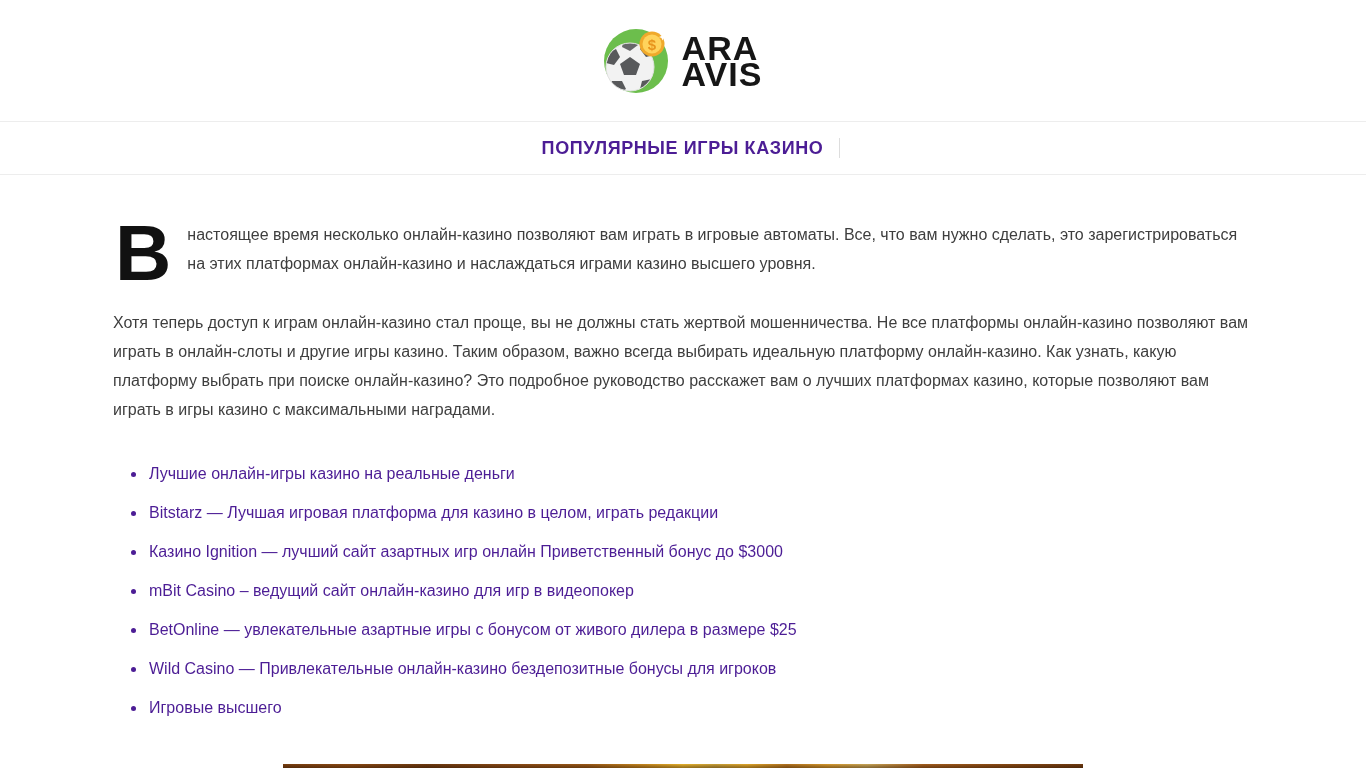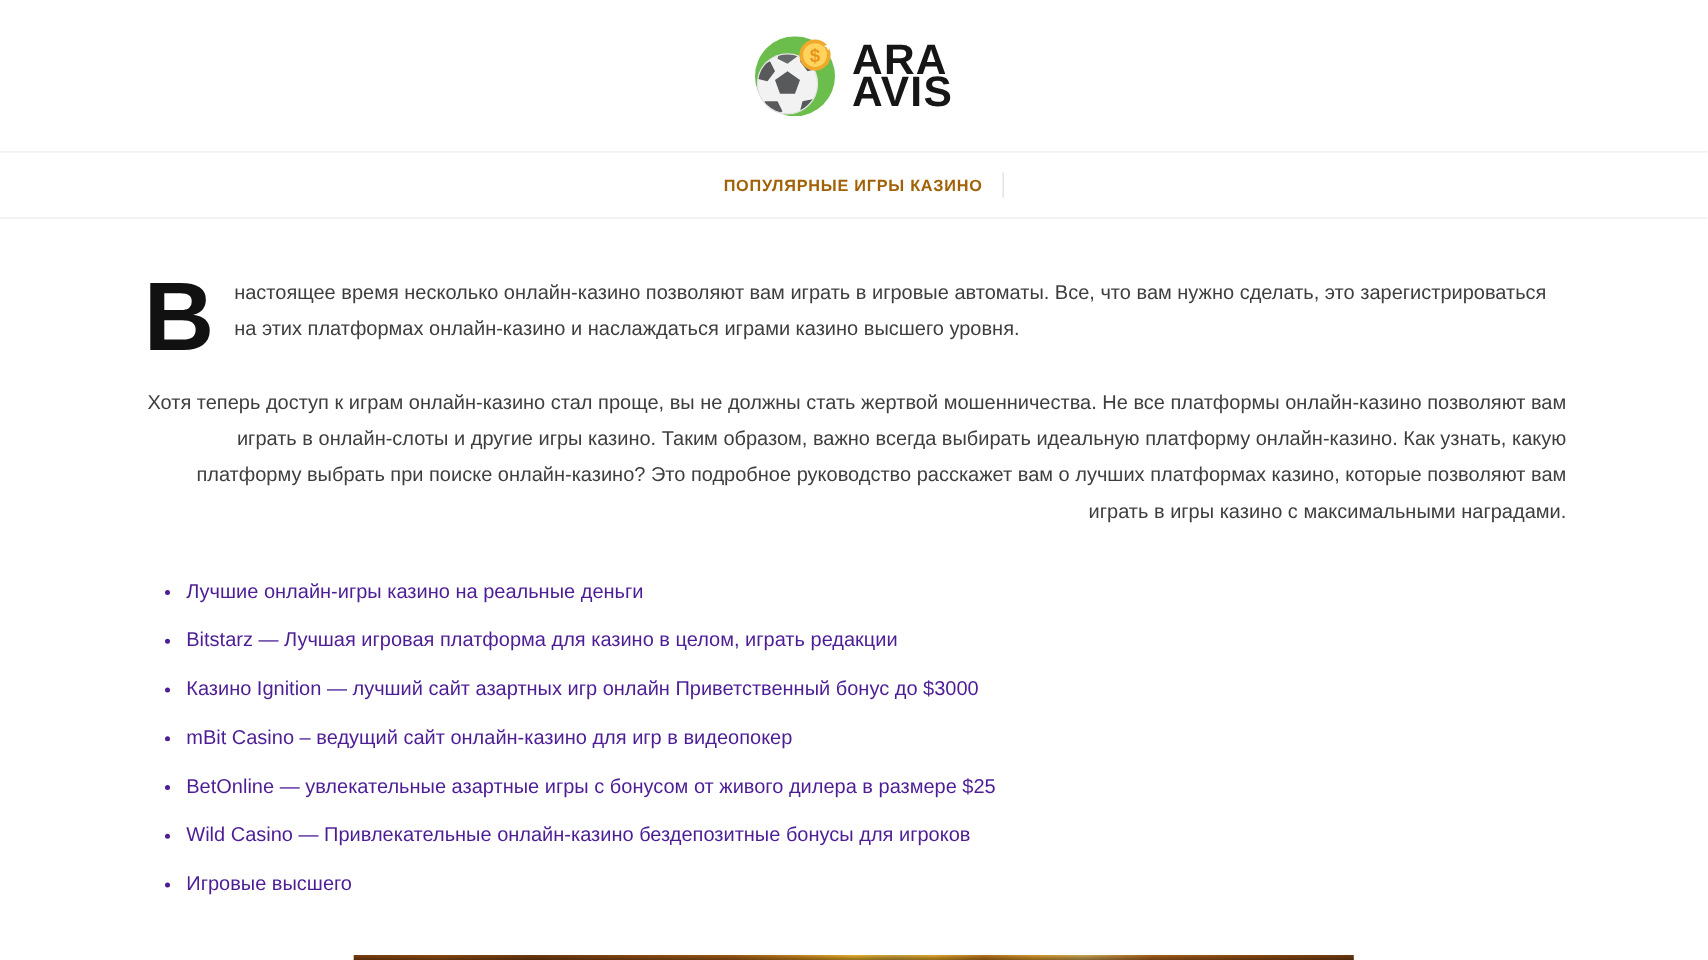--- a/index.html
+++ b/index.html
@@ -33,22 +33,22 @@
   .main-nav {
     height: 54px;
     border-top: 1px solid #ededed;
     border-bottom: 1px solid #ededed;
     display: flex;
     align-items: center;
     justify-content: center;
   }
   .main-nav a {
     text-decoration: none;
-    color: #a16207;
-    font-size: 13px;
+    color: #4c1d95;
+    font-size: 18px;
     font-weight: 700;
     letter-spacing: 0.6px;
     text-transform: uppercase;
     padding: 0 16px;
     white-space: nowrap;
   }
   .nav-divider {
     width: 1px;
     height: 20px;
     background: #dddddd;
@@ -67,21 +67,21 @@
   }
   .intro-paragraph { margin-bottom: 30px; }
   .drop-cap {
     float: left;
     font-size: 78px;
     line-height: 58px;
     font-weight: 700;
     color: #111111;
     margin: 4px 16px 0 2px;
   }
-  .body-paragraph { margin-bottom: 35px; text-align: right; }
+  .body-paragraph { margin-bottom: 35px; }
   .casino-list {
     margin: 30px 0 0 0;
     padding-left: 34px;
     list-style: disc;
   }
   .casino-list li {
     font-size: 16px;
     line-height: 29px;
     color: #4c1d95;
     margin-bottom: 10px;

